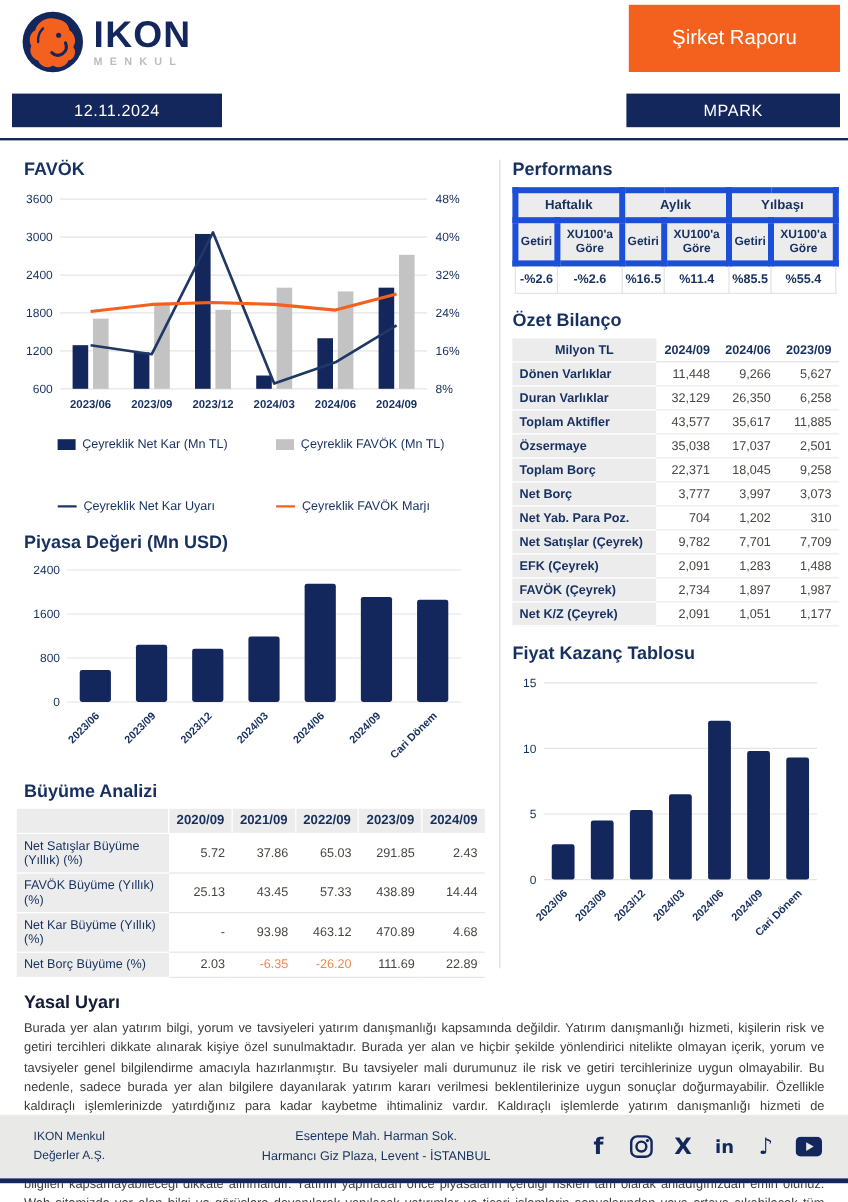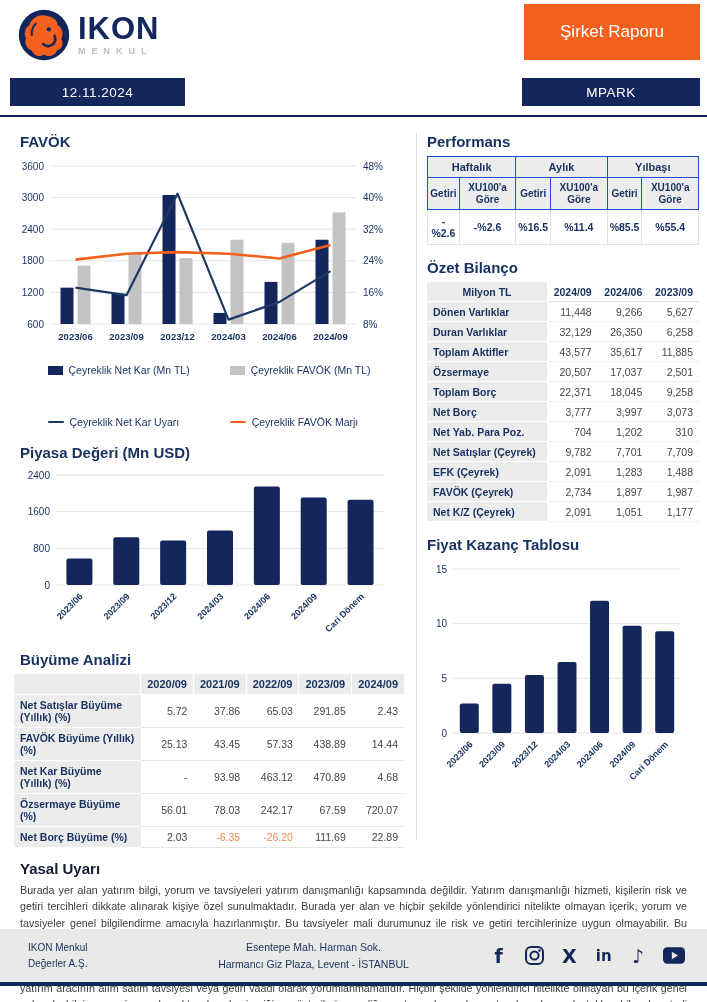--- a/index.html
+++ b/index.html
@@ -37,36 +37,36 @@
   .legend{display:grid;grid-template-columns:auto auto;column-gap:26px;row-gap:4px;
         justify-content:center;margin-top:2px;gap:40px;}
   .legend-item{display:flex;align-items:center;font-size:10.5px;color:#16305f;}
   .sw{display:inline-block;margin-right:6px;}
   .sw-bar{width:15px;height:9px;}
   .sw-line{width:16px;height:2.5px;border-radius:2px;}
 
   
   table{border-collapse:collapse;font-size:10.5px;}
   .perf-table{width:272px;margin-left:2px;}
-  .perf-table th{background:#ececec;color:#16305f;font-weight:700;padding:4px 2px;border:1px solid #1d4ed8;margin-left:44px;}
+  .perf-table th{background:#ececec;color:#16305f;font-weight:700;padding:4px 2px;border:5px solid #1d4ed8;margin-left:44px;}
   .perf-table td{background:#ffffff;color:#16305f;font-weight:700;text-align:center;padding:5px 2px;
         border:1px solid #e3e3e3;}
   .perf-table .grp{font-size:11px;}
   .perf-table .sub{font-size:10px;line-height:1.15;}
 
   .bil-table{width:272px;margin-left:2px;}
   .bil-table th,.bil-table td{padding:3.5px 6px;}
   .bil-table .lbl{background:#ececec;color:#16305f;font-weight:700;text-align:left;width:108px;
         border-bottom:1px solid #ffffff;}
   .bil-table .hd{color:#16305f;font-weight:700;text-align:right;border-bottom:1px solid #e0e0e0;}
   .bil-table .val{color:#4a4442;text-align:right;border-bottom:1px solid #ececec;background:#fff;}
 
   .buy-table{width:390px;margin-left:4px;}
   .buy-table th,.buy-table td{padding:4px 6px;}
-  .buy-table .lbl{background:#ececec;color:#16305f;font-weight:700;text-align:left;width:176px;
+  .buy-table .lbl{background:#ececec;color:#16305f;font-weight:400;text-align:left;width:176px;
         border-bottom:1px solid #ffffff;font-size:10.5px;}
   .buy-table .hd{background:#ececec;color:#16305f;font-weight:700;text-align:right;
         border-bottom:1px solid #ffffff;border-left:1px solid #ffffff;font-size:11px;}
   .buy-table .val{color:#4a4442;text-align:right;border-bottom:1px solid #e6e6e6;background:#fff;}
   .buy-table .val.neg{color:#f08a4e;}
 
   
   .legal{padding:6px 20px 0 20px;}
   .legal h2{font-size:15px;font-weight:700;color:#141c33;margin:6px 0 5px 0;}
   .legal p{font-size:10.7px;color:#3c3c3c;line-height:1.52;text-align:justify;margin:0;}
@@ -229,28 +229,20 @@
             </tr>
             <tr>
               <td class="lbl">Net Kar Büyüme (Yıllık) (%)</td>
               <td class="val">-</td>
               <td class="val">93.98</td>
               <td class="val">463.12</td>
               <td class="val">470.89</td>
               <td class="val">4.68</td>
             </tr>
             <tr>
-              <td class="lbl">Özsermaye Büyüme (%)</td>
-              <td class="val">56.01</td>
-              <td class="val">78.03</td>
-              <td class="val">242.17</td>
-              <td class="val">67.59</td>
-              <td class="val">720.07</td>
-            </tr>
-            <tr>
               <td class="lbl">Net Borç Büyüme (%)</td>
               <td class="val">2.03</td>
               <td class="val neg">-6.35</td>
               <td class="val neg">-26.20</td>
               <td class="val">111.69</td>
               <td class="val">22.89</td>
             </tr>
           </tbody>
         </table>
     </div>
@@ -307,21 +299,21 @@
               <td class="val">6,258</td>
             </tr>
             <tr>
               <td class="lbl">Toplam Aktifler</td>
               <td class="val">43,577</td>
               <td class="val">35,617</td>
               <td class="val">11,885</td>
             </tr>
             <tr>
               <td class="lbl">Özsermaye</td>
-              <td class="val">20,507</td>
+              <td class="val">35,038</td>
               <td class="val">17,037</td>
               <td class="val">2,501</td>
             </tr>
             <tr>
               <td class="lbl">Toplam Borç</td>
               <td class="val">22,371</td>
               <td class="val">18,045</td>
               <td class="val">9,258</td>
             </tr>
             <tr>

